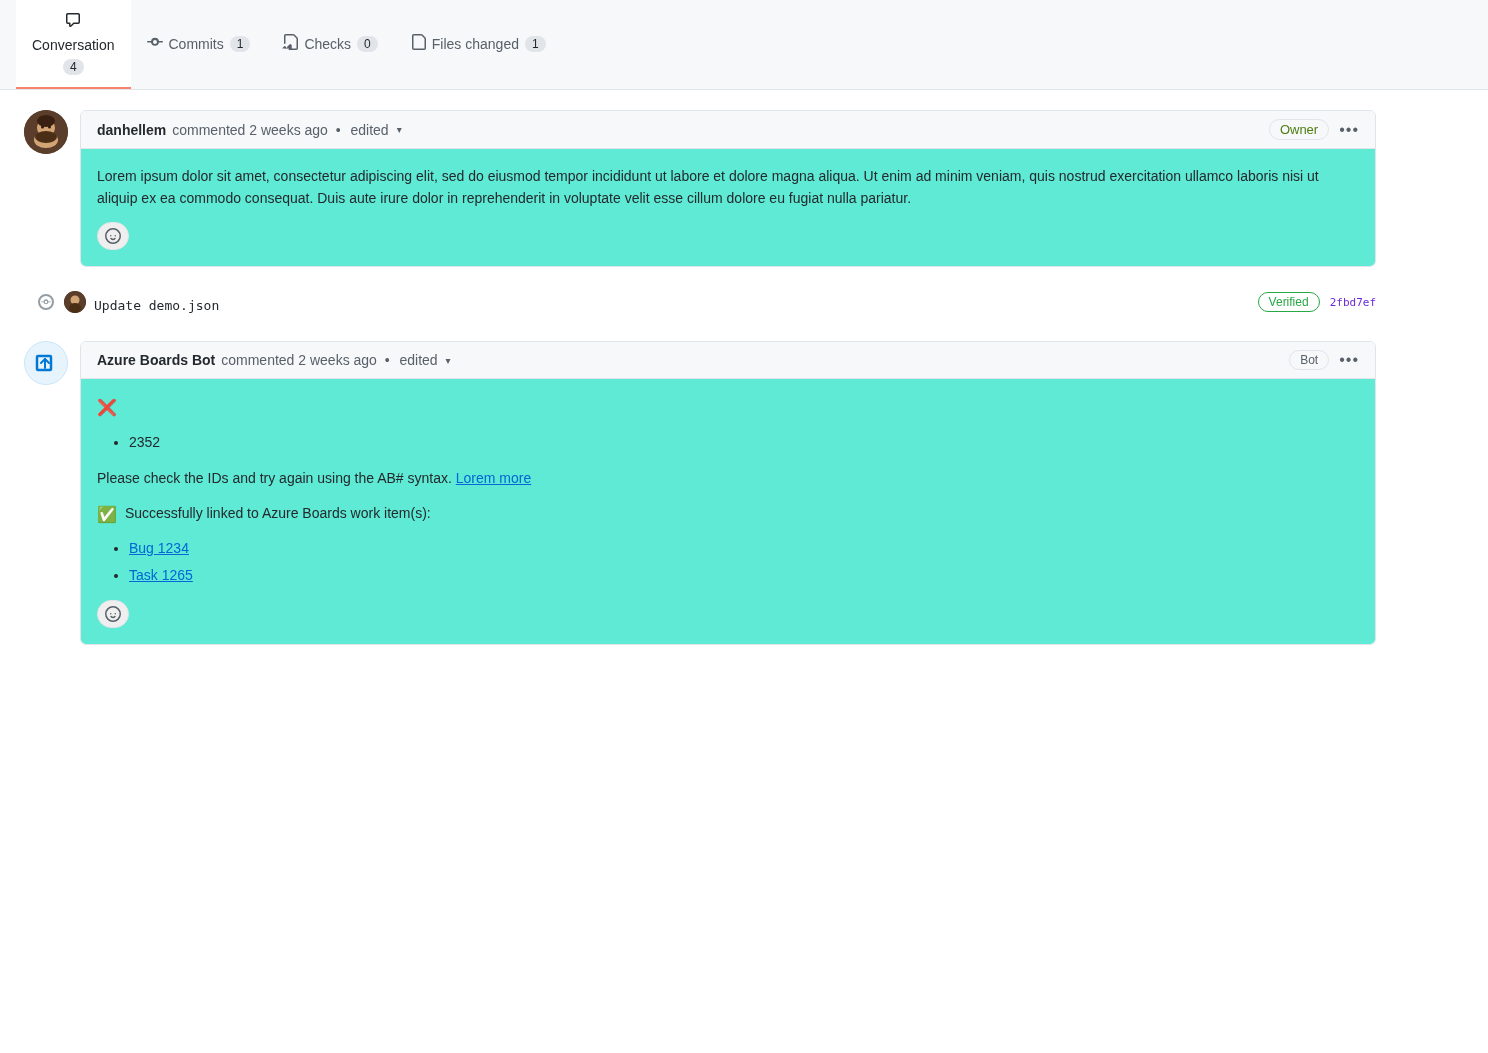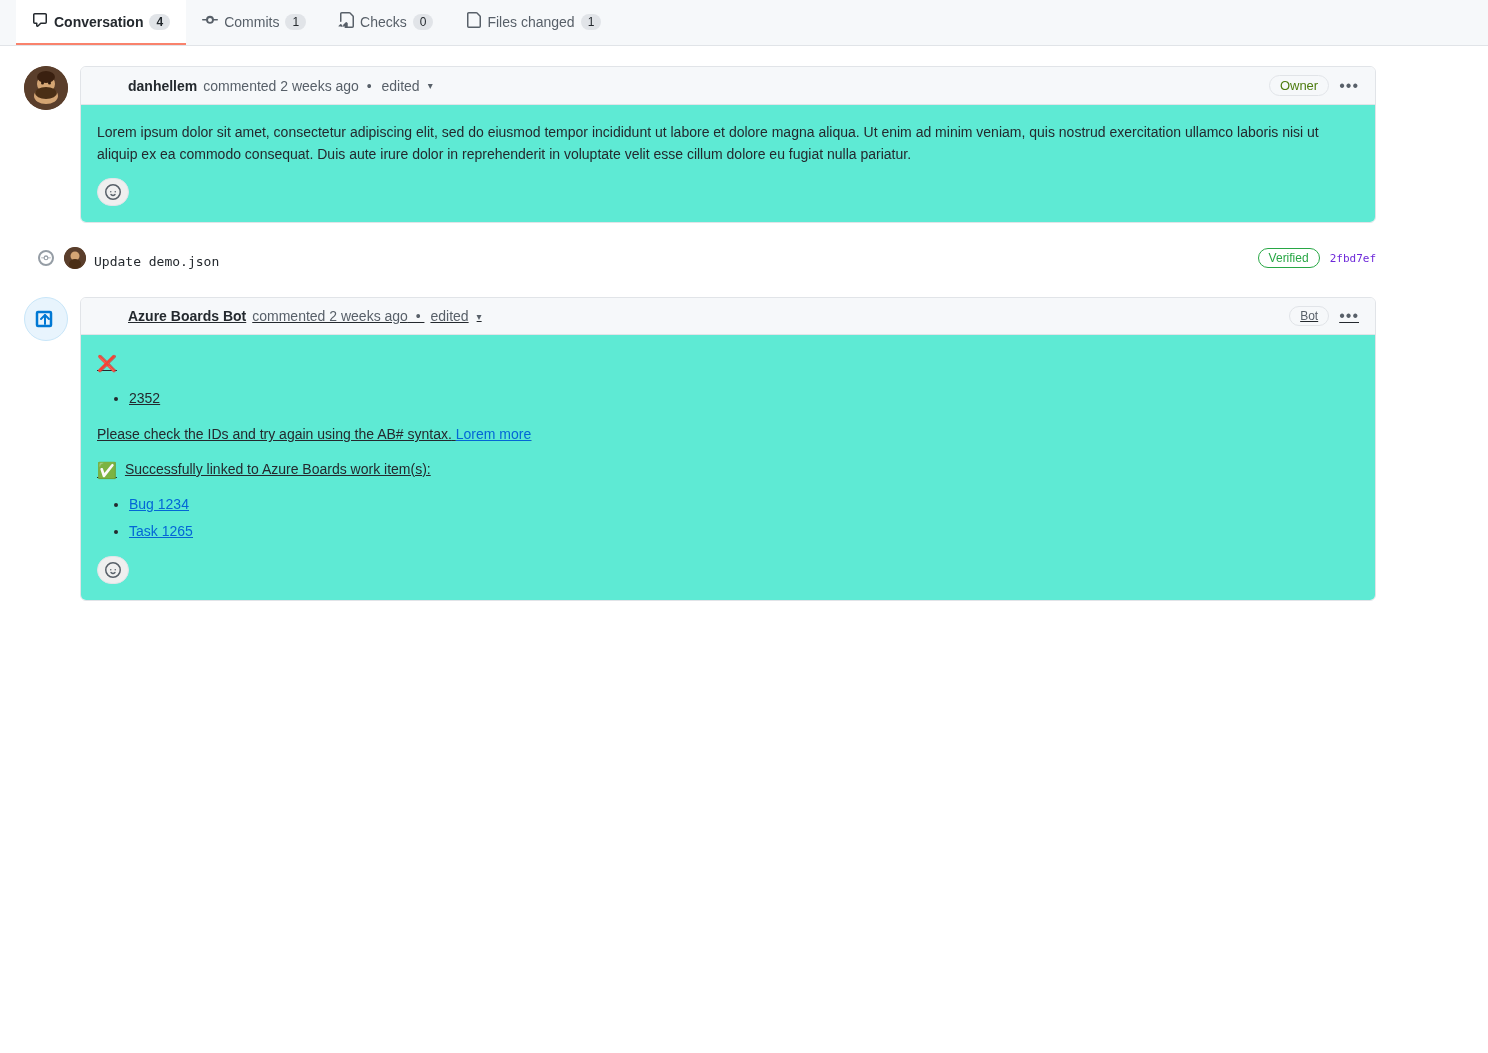--- a/index.html
+++ b/index.html
@@ -25,22 +25,23 @@
       padding: 12px 16px;
       cursor: pointer;
       font-size: 14px;
       color: #586069;
       border-bottom: 2px solid transparent;
       white-space: nowrap;
     }
     .tab.active {
       color: #24292e;
       border-bottom: 2px solid #f9826c;
-      font-weight: 700;
+      font-weight: 400;
       background: #ffffff;
+      flex-direction: column;
     }
     .tab-count {
       background: #e1e4e8;
       border-radius: 20px;
       padding: 1px 7px;
       font-size: 12px;
       color: #24292e;
     }
     .tab-icon {
       font-size: 15px;
@@ -107,21 +108,20 @@
       padding: 8px 16px;
       background: #f6f8fa;
       border-bottom: 1px solid #e1e4e8;
     }
 
     .comment-header-left {
       display: flex;
       align-items: center;
       gap: 6px;
       font-size: 14px;
-      margin-left: 31px;
     }
 
     .comment-author {
       font-weight: 600;
       color: #24292e;
     }
 
     .comment-meta {
       color: #586069;
     }
@@ -431,21 +431,21 @@
           <rect width="30" height="30" rx="15" fill="#e8f4fd"></rect>
 
           <rect x="6" y="8" width="14" height="14" rx="1" fill="none" stroke="#0078d4" stroke-width="2.5"></rect>
 
           <polyline points="10,15 14,11 18,15" fill="none" stroke="#0078d4" stroke-width="2" stroke-linecap="round" stroke-linejoin="round"></polyline>
           <line x1="14" y1="11" x2="14" y2="20" stroke="#0078d4" stroke-width="2" stroke-linecap="round"></line>
         </svg>
       </div>
     </div>
 
-    <div class="comment-box" style="position:relative;text-decoration:underline;">
+    <div class="comment-box" style="position:relative;">
 
       <div style="position:absolute; left:-12px; top:12px; width:0; height:0; border-top:8px solid transparent; border-bottom:8px solid transparent; border-right:12px solid #e1e4e8;"></div>
       <div style="position:absolute; left:-10px; top:13px; width:0; height:0; border-top:7px solid transparent; border-bottom:7px solid transparent; border-right:10px solid #f6f8fa;"></div>
 
       <div class="comment-header">
         <div class="comment-header-left">
           <span class="comment-author">Azure Boards Bot</span>
           <span class="comment-meta">
             <span>commented 2 weeks ago</span>
             &nbsp;•&nbsp;

